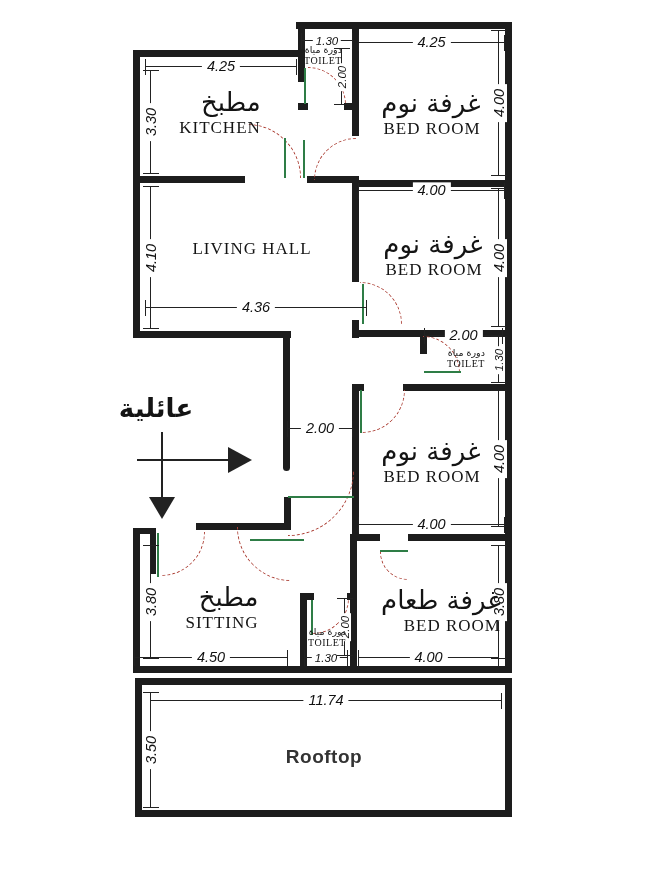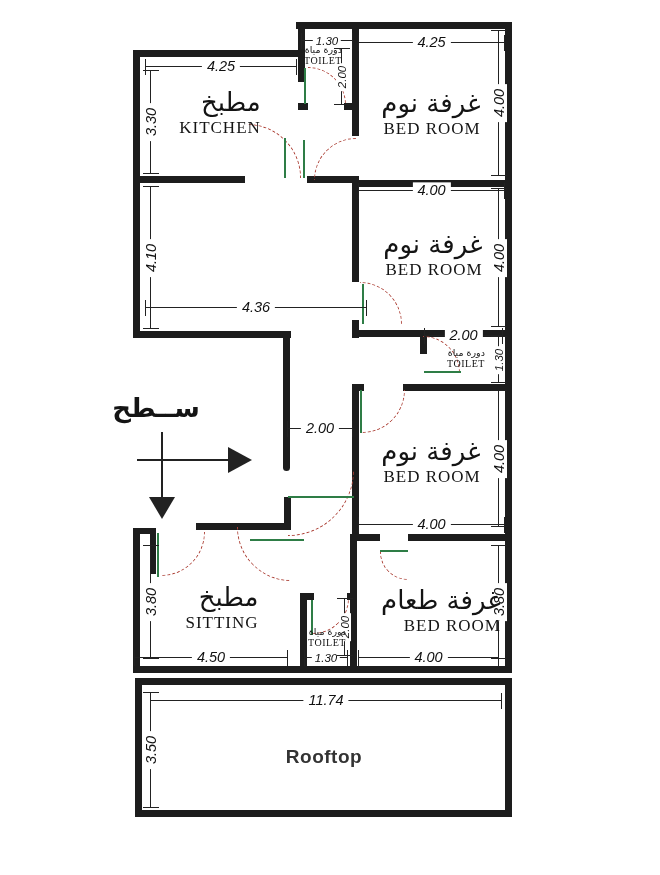--- a/index.html
+++ b/index.html
@@ -188,20 +188,21 @@
   </div>
   <div class="room" style="left:431px;top:113px">
     <div class="ar">غرفة نوم</div>
     <div class="en">BED ROOM</div>
   </div>
   <div class="room toilet" style="left:323px;top:55px">
     <div class="ar">دورة مياة</div>
     <div class="en">TOILET</div>
   </div>
   <div class="room" style="left:252px;top:249px">
+    <div class="en">LIVING HALL</div>
   </div>
   <div class="room" style="left:433px;top:254px">
     <div class="ar">غرفة نوم</div>
     <div class="en">BED ROOM</div>
   </div>
   <div class="room toilet" style="left:466px;top:358px">
     <div class="ar">دورة مياة</div>
     <div class="en">TOILET</div>
   </div>
   <div class="room" style="left:431px;top:461px">
@@ -217,21 +218,21 @@
     <div class="en">TOILET</div>
   </div>
   <div class="room" style="left:441px;top:610px">
     <div class="ar">غرفة طعام</div>
     <div class="en">BED ROOM</div>
   </div>
   <div class="room rooftop" style="left:324px;top:757px">
     <div class="en">Rooftop</div>
   </div>
 
-  <div class="entry-label" style="left:156px;top:408px">ســطح</div>
+  <div class="entry-label" style="left:156px;top:408px">عائلية</div>
 
   <div>
     <div class="aline" style="left:137px;top:459px;width:92px;height:2.4px;position:absolute"></div>
     <div class="ahead" style="left:228px;top:447px;border-left:24px solid #222;border-top:13px solid transparent;border-bottom:13px solid transparent"></div>
   </div>
   <div>
     <div class="aline" style="left:161px;top:432px;width:2.4px;height:66px;position:absolute"></div>
     <div class="ahead" style="left:149px;top:497px;border-top:22px solid #222;border-left:13px solid transparent;border-right:13px solid transparent"></div>
   </div>
 

